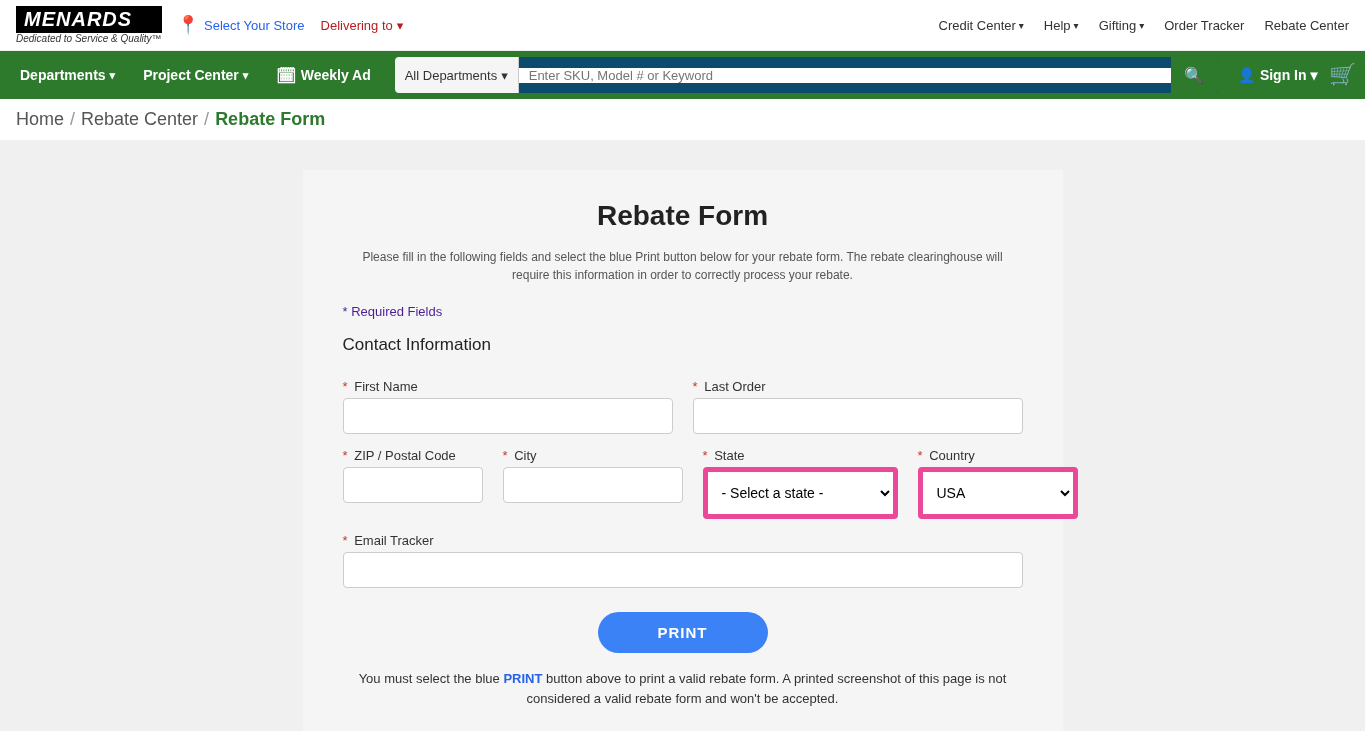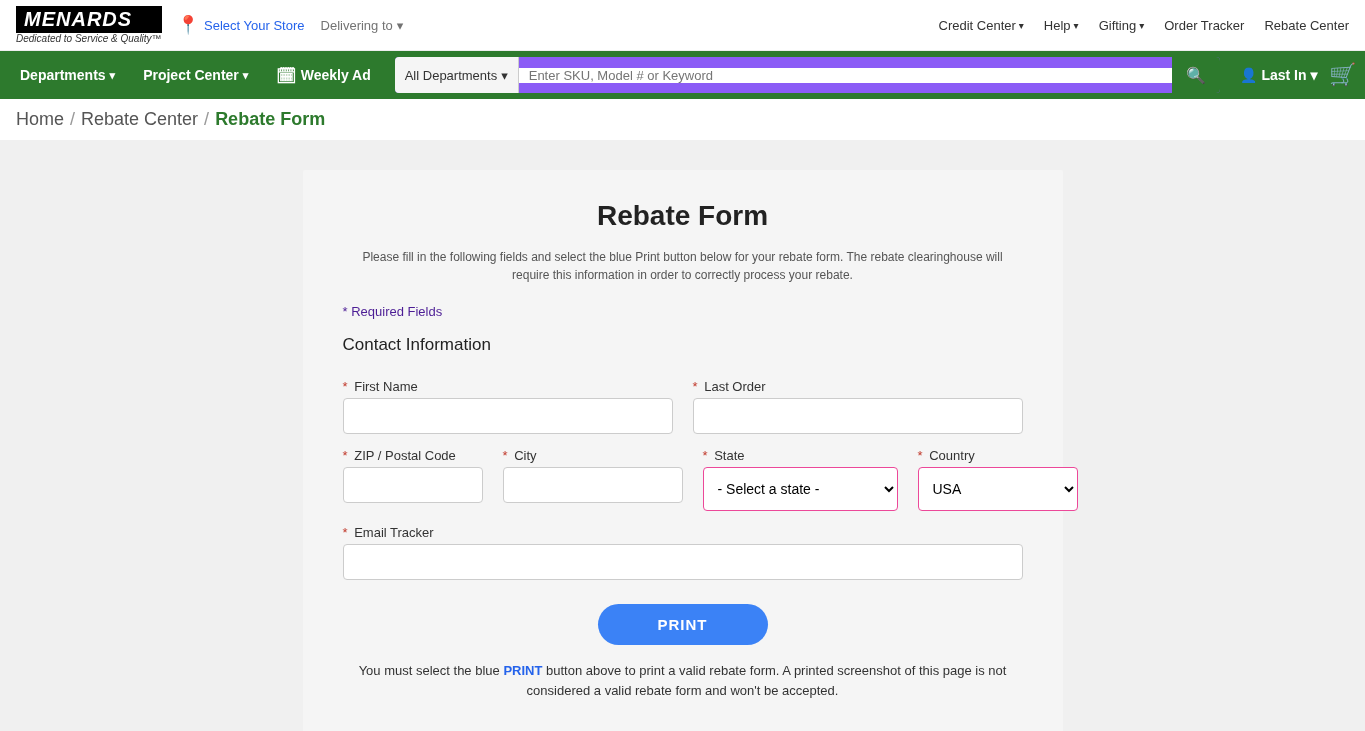--- a/index.html
+++ b/index.html
@@ -21,21 +21,21 @@
       color: #fff;
       font-weight: 900;
       font-size: 20px;
       padding: 2px 8px;
       letter-spacing: 1px;
       font-style: italic;
     }
     .logo-tagline { font-size: 10px; font-style: italic; color: #333; }
     .store-select { display: flex; align-items: center; gap: 4px; color: #2563eb; font-size: 13px; cursor: pointer; }
     .pin-icon { color: #2d7a2d; font-size: 18px; }
-    .delivering-to { display: flex; align-items: flex-start; gap: 4px; font-size: 13px; color: #737373; cursor: pointer; }
+    .delivering-to { display: flex; align-items: flex-start; gap: 4px; font-size: 13px; color: #b91c1c; cursor: pointer; }
     .top-bar-right { display: flex; align-items: center; gap: 20px; font-size: 13px; color: #333; }
     .top-bar-right a { text-decoration: none; color: #333; display: flex; align-items: center; gap: 3px; cursor: pointer; }
     .chevron-small { font-size: 10px; }
 
     
     .nav-bar {
       background: #2d7a2d;
       display: flex;
       align-items: center;
       padding: 0 8px;
@@ -55,21 +55,21 @@
       white-space: nowrap;
     }
     .nav-chevron { font-size: 11px; }
     .weekly-ad-icon { font-size: 16px; }
 
     
     .search-container {
       flex: 1;
       display: flex;
       align-items: center;
-      background: #8b5cf6;
+      background: #0c4a6e;
       border-radius: 4px;
       overflow: hidden;
       margin: 0 8px;
       height: 36px;
     }
     .search-dept {
       display: flex;
       align-items: center;
       gap: 4px;
       padding: 0 10px;
@@ -189,22 +189,22 @@
       height: 36px;
       border: 1px solid #ccc;
       border-radius: 4px;
       padding: 0 10px;
       font-size: 14px;
       background: #fff;
       outline: none;
     }
     .form-select {
       width: 100%;
-      height: 44px;
-      border: 1px solid #ec4899;
+      height: 52px;
+      border: 5px solid #ec4899;
       border-radius: 4px;
       padding: 0 10px;
       font-size: 14px;
       background: #fff;
       outline: none;
       cursor: pointer;
       appearance: auto;
     }
     .zip-field { flex: 0 0 140px; max-width: 140px; }
     .city-field { flex: 0 0 180px; max-width: 180px; }
@@ -280,21 +280,21 @@
     <div class="search-dept">
       <span>All Departments</span>
       <span>▾</span>
     </div>
     <input class="search-input" type="text" placeholder="Enter SKU, Model # or Keyword" style="">
     <button class="search-btn">🔍</button>
   </div>
 
   <div class="signin-area">
     <span>👤</span>
-    <span>Last In</span>
+    <span>Sign In</span>
     <span>▾</span>
   </div>
   <span class="cart-icon">🛒</span>
 </div>
 
 <div class="breadcrumb">
   <a>Home</a>
   <span class="breadcrumb-sep">/</span>
   <a>Rebate Center</a>
   <span class="breadcrumb-sep">/</span>

